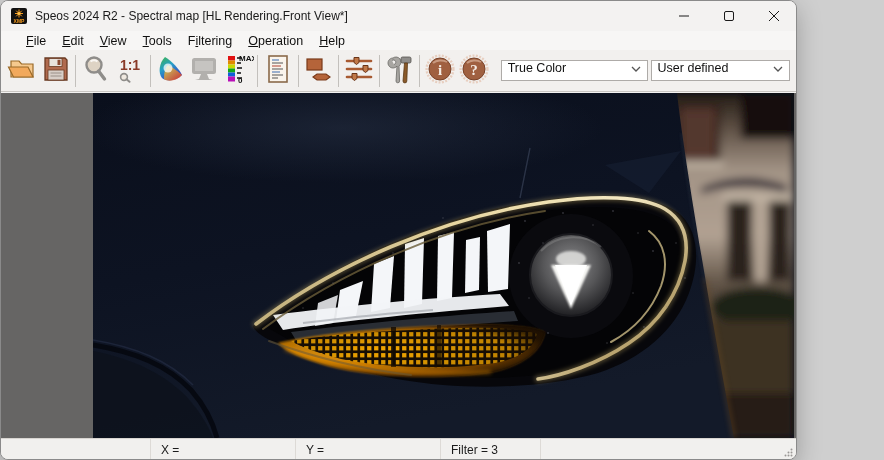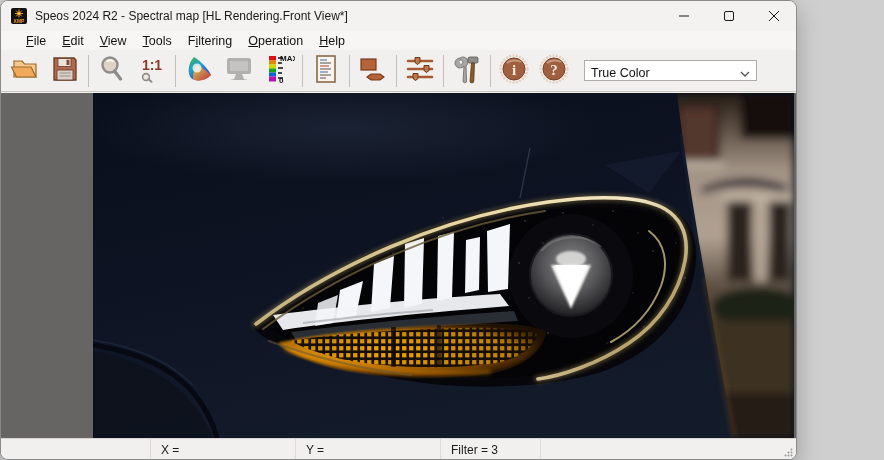--- a/index.html
+++ b/index.html
@@ -25,21 +25,21 @@
   .menu-item { font-size:12.5px; color:#111; padding:1px 8px; cursor:default; }
   .menu-item u { text-decoration:underline; }
   
   .toolbar { position:absolute; left:0; top:49px; right:0; height:42px;
     background:#f2f0ee; border-bottom:1px solid #c9c6c2;
     display:flex; align-items:center; padding:0 6px 0 4px; }
   .tbtn { width:40px; height:38px; display:flex; align-items:center; justify-content:center;
     border-radius:3px; }
   .tb-sep { width:1px; height:32px; background:#c3c0bc; margin:0 3px; }
   .combo { height:21px; background:#fff; border:1px solid #aeaba8; display:flex;
-    align-items:flex-end; font-size:12.5px; color:#111; padding-left:6px; position:relative; }
+    align-items:flex-start; font-size:12.5px; color:#111; padding-left:6px; position:relative; }
   .combo .chev { margin-left:auto; margin-right:6px; }
   .combo-1 { width:173px; margin-left:10px; }
   .combo-2 { width:164px; margin-left:3px; }
   
   .viewport { position:absolute; left:0; top:92px; width:884px; height:345px;
     background:#666564; overflow:hidden; }
   .render { position:absolute; left:92px; top:0; width:701px; height:345px; }
   .render svg { display:block; }
   
   .statusbar { position:absolute; left:0; top:437px; right:0; height:22px;
@@ -263,20 +263,26 @@
         <circle cx="15" cy="15" r="13.4" fill="none" stroke="#e8cfc0" stroke-width="2.4" stroke-dasharray="2 1.4"></circle>
         <circle cx="15" cy="15" r="11" fill="#a06040"></circle>
         <circle cx="15" cy="15" r="11" fill="none" stroke="#7a4228" stroke-width="1"></circle>
         <path d="M8,9 a10,7 0 0 1 14,-1" stroke="#d8b29a" stroke-width="2" fill="none" opacity=".7"></path>
         <text x="15" y="21" font-size="15" font-weight="bold" fill="#f5ece4" text-anchor="middle" font-family="Liberation Serif, serif">?</text>
       </svg></span>
     </div>
 
     <div class="combo combo-1">
       <span>True Color</span>
+      <span class="chev"><svg width="10" height="6" viewBox="0 0 10 6">
+            <polyline points="1,1 5,5 9,1" fill="none" stroke="#555" stroke-width="1.3"></polyline>
+          </svg></span>
+    </div>
+    <div class="combo combo-2">
+      <span>User defined</span>
       <span class="chev"><svg width="10" height="6" viewBox="0 0 10 6">
             <polyline points="1,1 5,5 9,1" fill="none" stroke="#555" stroke-width="1.3"></polyline>
           </svg></span>
     </div>
   </div>
 
   <div class="viewport">
     <div class="render">
       <svg width="701" height="345" viewBox="0 0 701 345" preserveAspectRatio="none">
         <defs>

